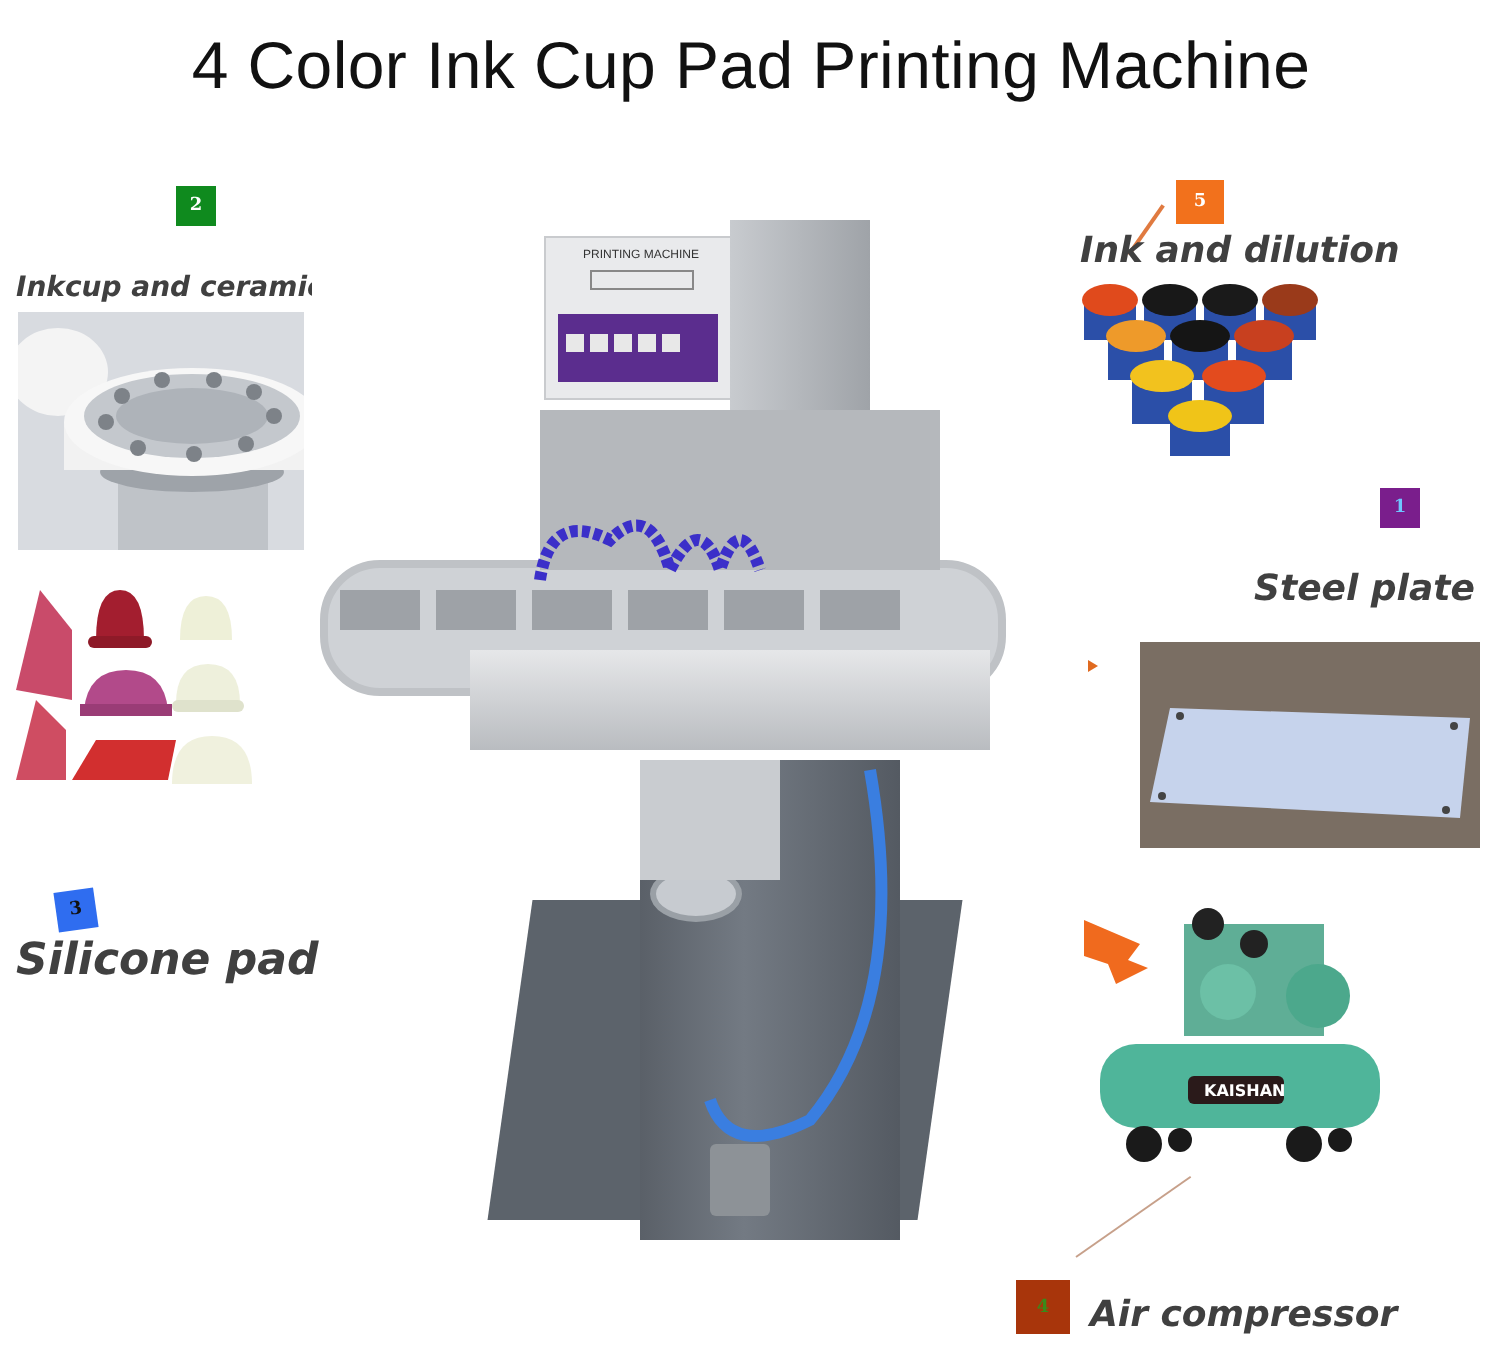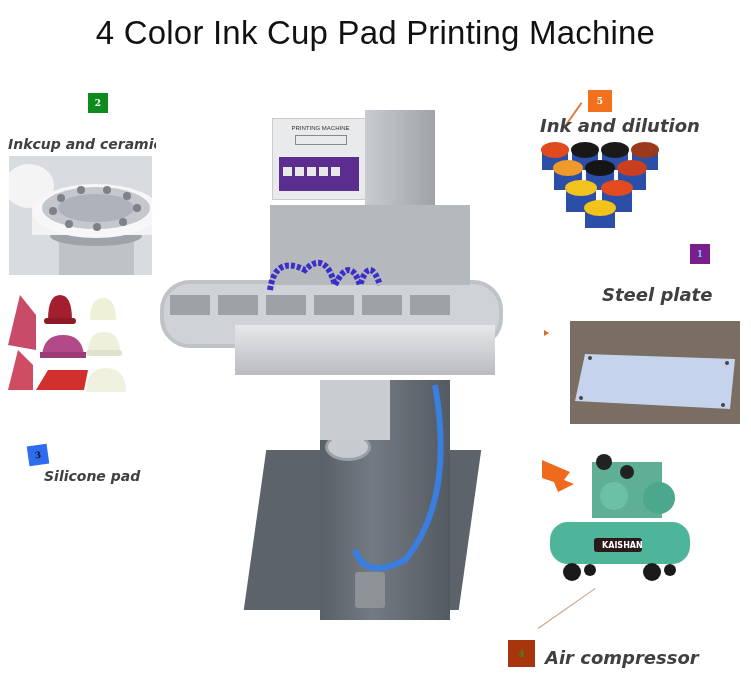--- a/index.html
+++ b/index.html
@@ -59,21 +59,21 @@
     <polygon points="28,100 40,80 80,80 76,100" fill="#d22f2f"></polygon>
     <path d="M82 30 Q82 8 95 8 Q108 8 108 30 Z" fill="#eef0d8"></path>
     <path d="M80 62 Q80 42 96 42 Q112 42 112 62 Z" fill="#eef0dc"></path>
     <rect x="78" y="60" width="36" height="6" rx="3" fill="#dfe2cc"></rect>
     <path d="M78 102 Q78 78 98 78 Q118 78 118 102 Z" fill="#f0f1de"></path>
   </svg>
 </div>
 <div class="abs badge" style="left:28px;top:445px;background:#2f6df0;color:#111;transform:rotate(-8deg);">
   <span>3</span>
 </div>
-<div class="abs label" style="left:8px;top:468px;font-size:14px;margin-left:36px;">Silicone pad</div>
+<div class="abs label" style="left:8px;top:468px;font-size:22px;">Silicone pad</div>
 
 <div class="abs badge" style="left:588px;top:90px;background:#f2711c;width:24px;height:22px;">
   <span>5</span>
 </div>
 <div class="abs" style="left:572px;top:100px;width:2px;height:30px;background:#e07a40;transform:rotate(35deg);"></div>
 <div class="abs label" style="left:540px;top:115px;font-size:18px;">Ink and dilution</div>
 <div class="abs photo" style="left:540px;top:138px;width:135px;height:92px;">
   <svg width="135" height="92" viewBox="0 0 135 92">
     <g>
       <rect x="2" y="12" width="26" height="20" fill="#2b4fa8"></rect>
@@ -96,21 +96,21 @@
         <ellipse cx="77" cy="50" rx="16" ry="8" fill="#e34b1e"></ellipse>
       <rect x="45" y="70" width="30" height="20" fill="#2b4fa8"></rect>
         <ellipse cx="60" cy="70" rx="16" ry="8" fill="#f0c418"></ellipse>
     </g>
   </svg>
 </div>
 
 <div class="abs badge" style="left:690px;top:244px;background:#7a1e8c;color:#6ec6ff;">
   <span>1</span>
 </div>
-<div class="abs label" style="left:602px;top:284px;font-size:18px;">Steel plate</div>
+<div class="abs label" style="left:627px;top:284px;font-size:18px;">Steel plate</div>
 <div class="abs" style="left:544px;top:330px;width:0;height:0;border-left:5px solid #e06a20;border-top:3px solid transparent;border-bottom:3px solid transparent;"></div>
 <div class="abs photo" style="left:570px;top:321px;width:170px;height:103px;background:#6e6258;">
   <svg width="170" height="103" viewBox="0 0 170 103">
     <rect width="170" height="103" fill="#7a6e63"></rect>
     <polygon points="15,33 165,38 160,88 5,80" fill="#c6d3ec"></polygon>
     <g fill="#444">
         <circle cx="20" cy="37" r="2"></circle>
         <circle cx="157" cy="42" r="2"></circle>
         <circle cx="11" cy="77" r="2"></circle>
         <circle cx="153" cy="84" r="2"></circle>

